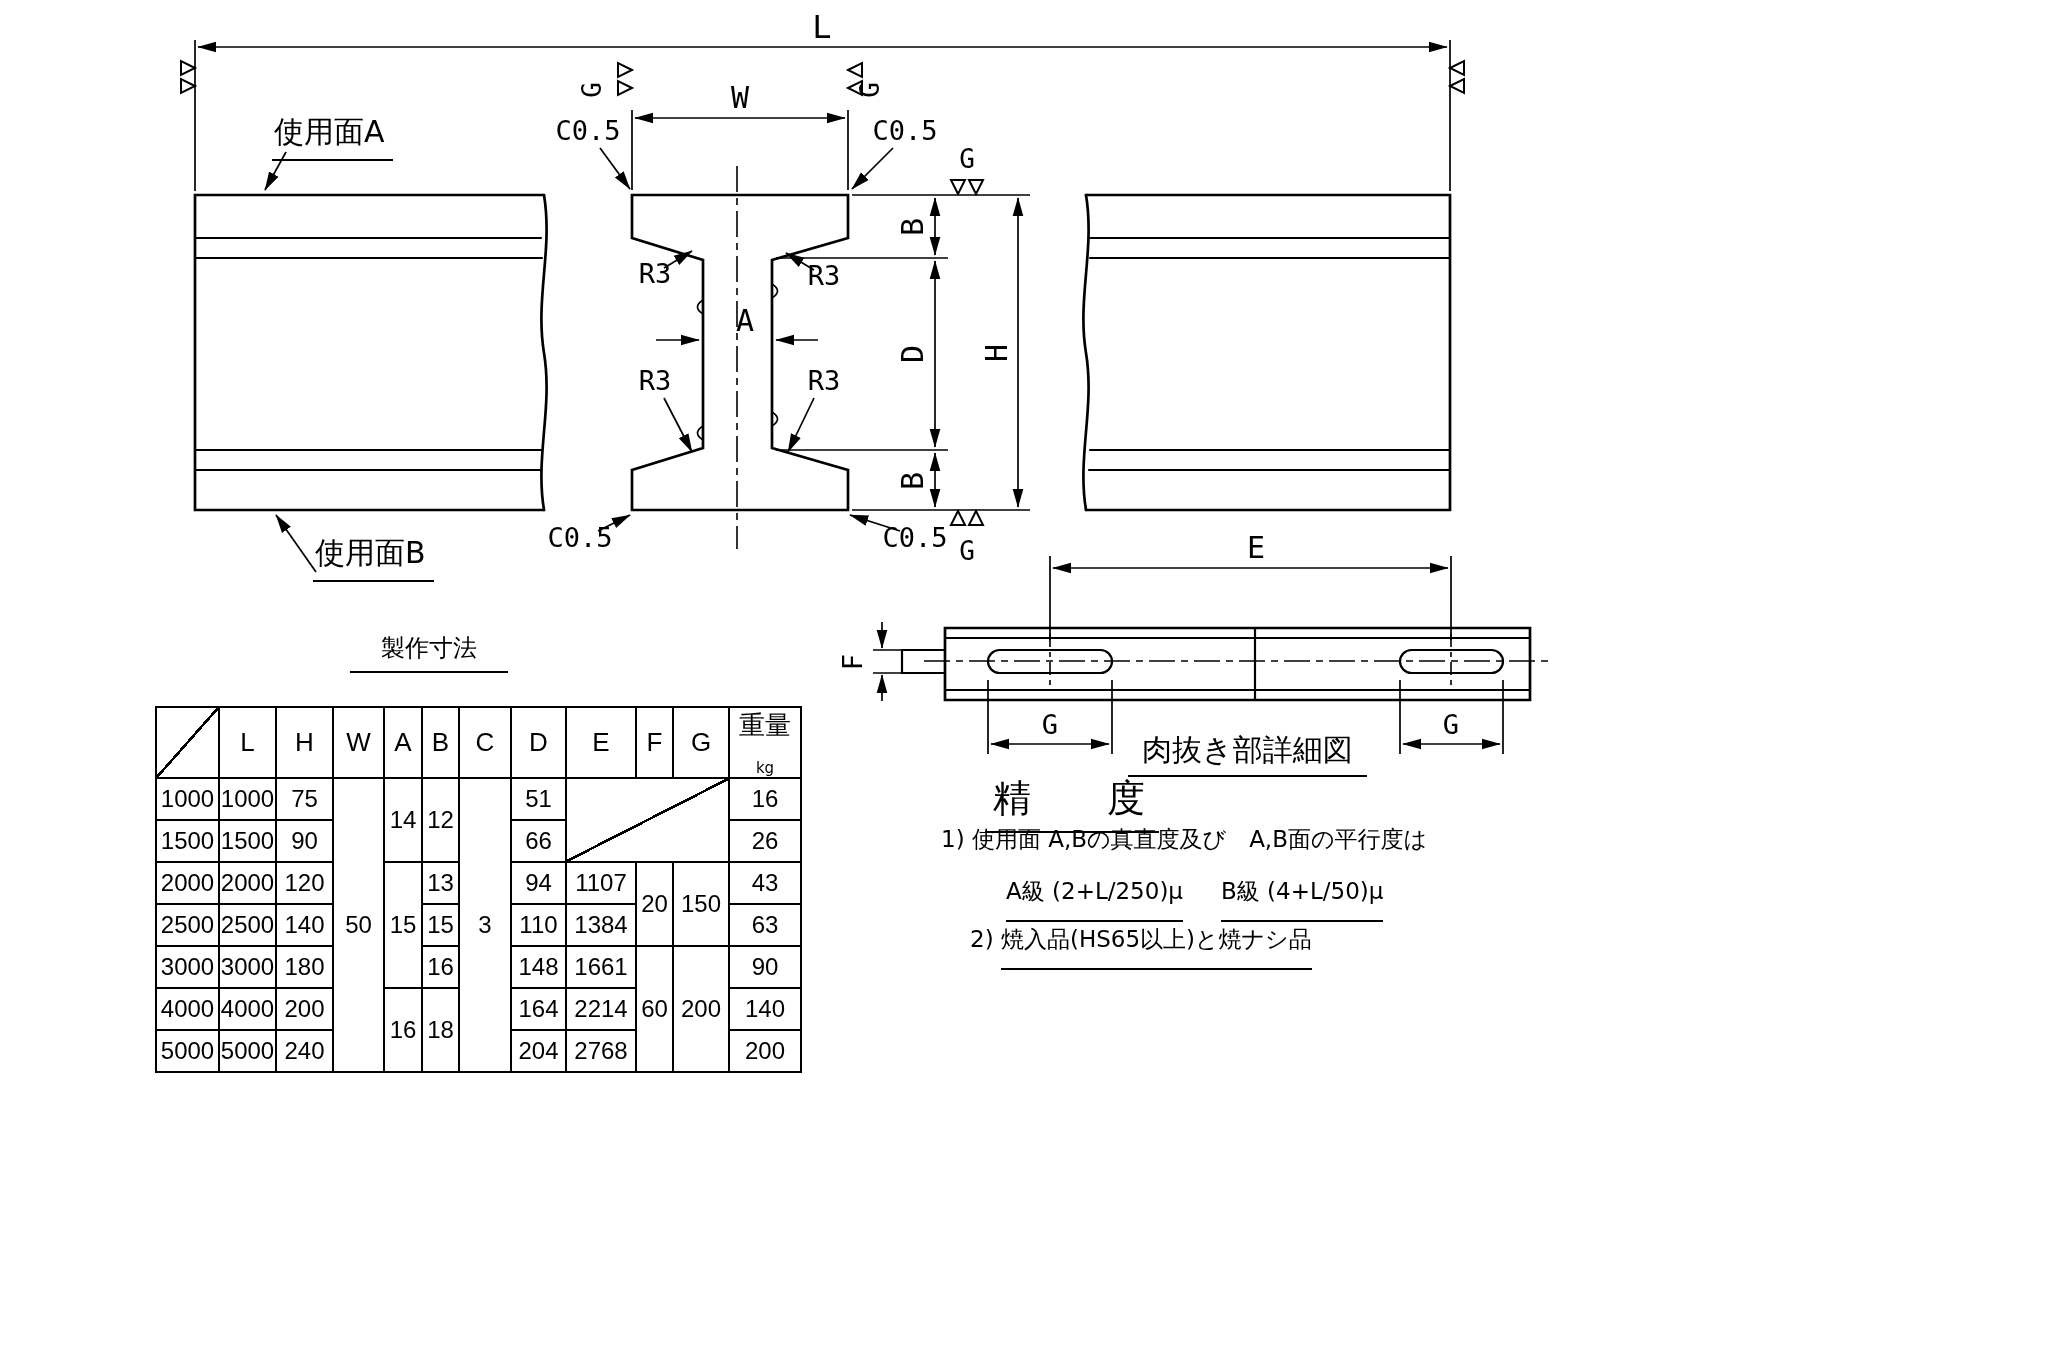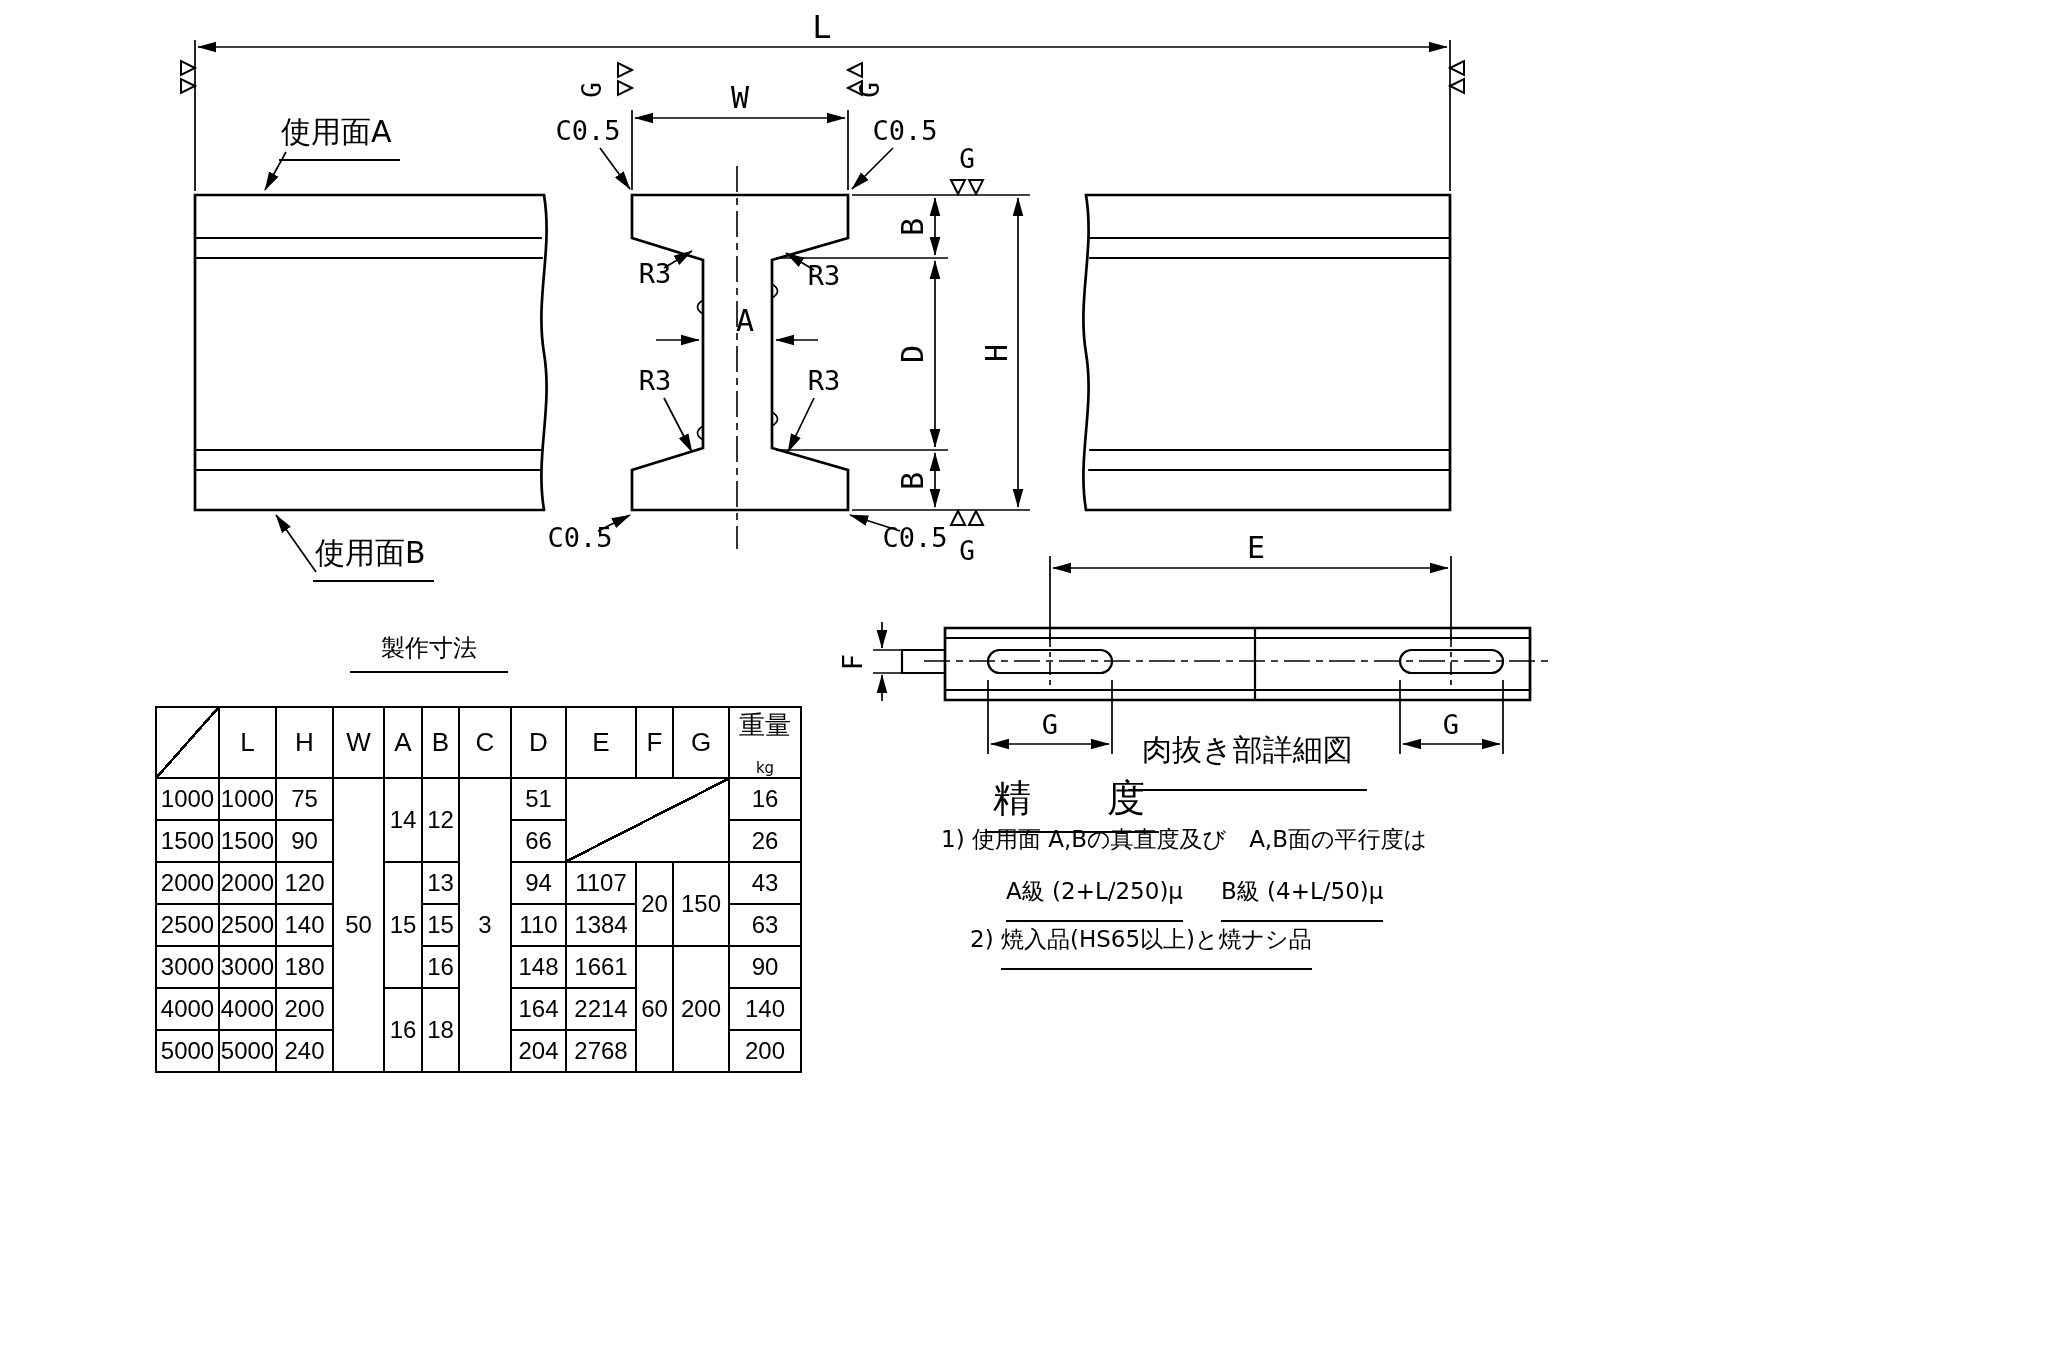--- a/index.html
+++ b/index.html
@@ -14,23 +14,23 @@
   .o2 { stroke:#000; stroke-width:2.2; fill:none; stroke-linecap:round; }
   .o2r{ stroke:#000; stroke-width:2.2; fill:none; }
   .d  { stroke:#000; stroke-width:1.7; fill:none; }
   .cl { stroke:#000; stroke-width:1.6; fill:none; stroke-dasharray:26 6 7 6; }
   .cls{ stroke:#000; stroke-width:1.6; fill:none; stroke-dasharray:13 5 5 5; }
   .tri{ stroke:#000; stroke-width:2; fill:none; }
 
   .abs { position:absolute; white-space:nowrap; }
   .jp  { font-family:"DejaVu Sans","Liberation Sans",sans-serif; }
   .ul  { border-bottom:2.5px solid #000; }
-  .surface-a { left:279px; top:112px; font-size:30px; padding:0 8px 6px 2px; }
+  .surface-a { left:272px; top:112px; font-size:30px; padding:0 8px 6px 2px; }
   .surface-b { left:313px; top:533px; font-size:30px; padding:0 8px 6px 2px; }
-  .detail-title { left:1128px; top:730px; font-size:30px; padding:0 14px 18px 14px; }
+  .detail-title { left:1128px; top:730px; font-size:30px; padding:0 14px 4px 14px; }
   .table-title  { left:350px; top:632px; font-size:24px; width:158px; text-align:center; padding-bottom:7px; }
   .accuracy-title { left:985px; top:773px; font-size:38px; padding:0 14px 7px 8px; }
   .note { font-size:23px; }
   .note-1  { left:941px; top:824px; }
   .note-1b { left:1006px; top:876px; }
   .note-2  { left:970px; top:924px;text-align:center; }
   .note-1b .u, .note-2 .u { border-bottom:2.5px solid #000; padding-bottom:16px; }
   .gap { display:inline-block; width:38px; }
 
   table.dim { position:absolute; left:155px; top:706px; border-collapse:collapse; table-layout:fixed;

